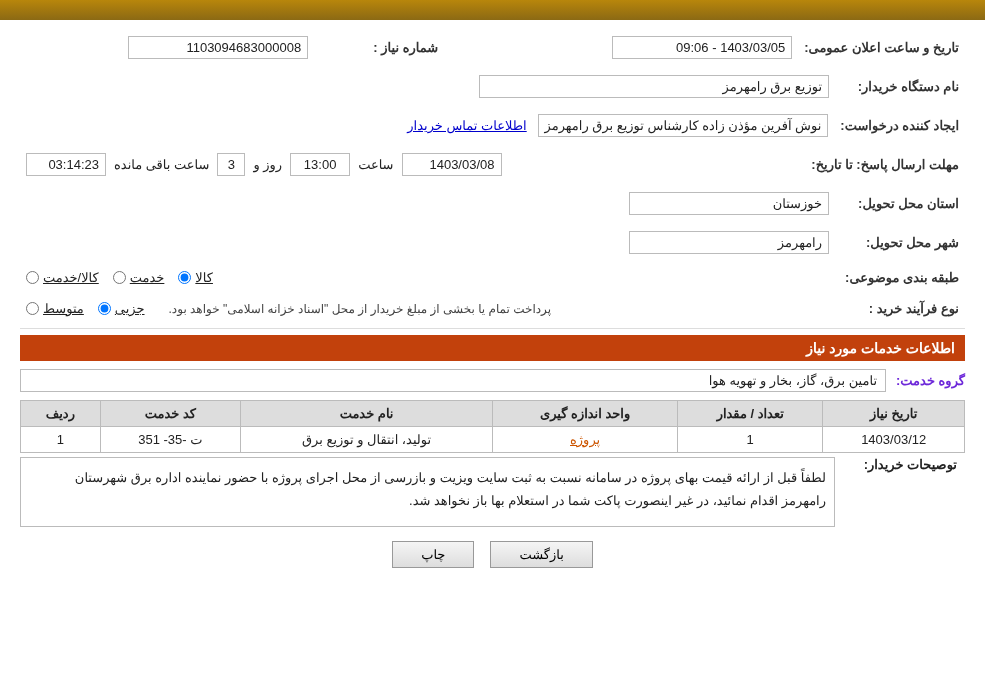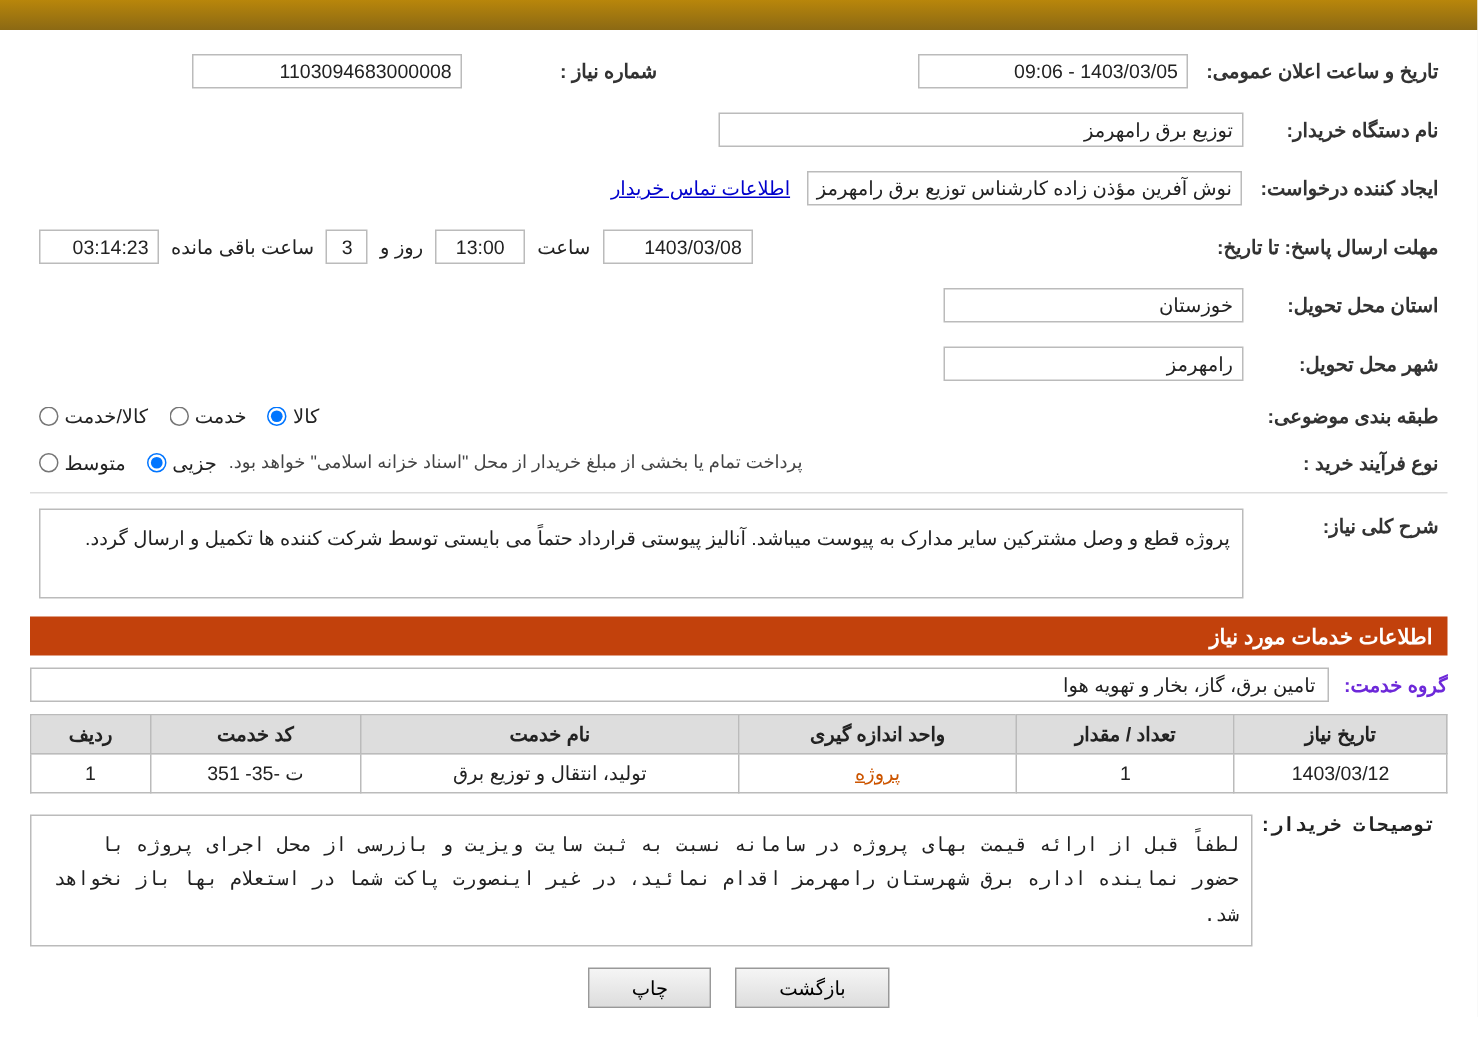--- a/index.html
+++ b/index.html
@@ -84,20 +84,21 @@
       display: flex;
       gap: 14px;
       flex-direction: row-reverse;
       align-items: center;
     }
     .radio-item {
       display: flex;
       align-items: center;
       gap: 4px;
       flex-direction: row-reverse;
+      text-decoration: underline;
     }
     .radio-item input[type="radio"] {
       margin: 0;
     }
     .description-box {
       border: 1px solid #bbb;
       background: #fff;
       padding: 8px;
       min-height: 60px;
       text-align: right;
@@ -295,50 +296,40 @@
         </td>
       </tr>
     </tbody>
       </table>
 
     <table class="info-table">
       <tbody>
           <tr>
         <td style="width:130px" class="label-cell">نوع فرآیند خرید :</td>
         <td>
-          <div style="display:flex;gap:8px;flex-direction:row-reverse;">
+          <div style="display:flex;align-items:center;gap:24px;flex-direction:row-reverse;">
             <div class="radio-group">
               <div class="radio-item">
                 <input type="radio" name="noe" style="">
                 <span>متوسط</span>
               </div>
               <div class="radio-item">
                 <input type="radio" name="noe" checked="" style="">
                 <span>جزیی</span>
               </div>
             </div>
             <span style="color:#444;font-size:12px;">پرداخت تمام یا بخشی از مبلغ خریدار از محل "اسناد خزانه اسلامی" خواهد بود.</span>
           </div>
         </td>
       </tr>
     </tbody>
       </table>
 
     <div class="section-divider"></div>
 
-    <table class="info-table">
-      <tbody>
-          <tr>
-        <td style="width:130px;vertical-align:top;padding-top:8px;" class="label-cell">شرح کلی نیاز:</td>
-        <td>
-          <div class="description-box">پروژه قطع و وصل مشترکین سایر مدارک به پیوست میباشد. آنالیز پیوستی قرارداد حتماً می بایستی توسط شرکت کننده ها تکمیل و ارسال گردد.</div>
-        </td>
-      </tr>
-    </tbody>
-      </table>
 
     <div class="section-header">اطلاعات خدمات مورد نیاز</div>
 
     <div class="service-row">
       <span class="service-label">گروه خدمت:</span>
       <span class="service-value-box">تامین برق، گاز، بخار و تهویه هوا</span>
     </div>
 
     <table class="services-table">
       <thead>
@@ -356,21 +347,21 @@
             <td>1403/03/12</td>
             <td>1</td>
             <td><span style="color:#cc5500;text-decoration:underline;">پروژه</span></td>
             <td>تولید، انتقال و توزیع برق</td>
             <td>ت -35- 351</td>
             <td>1</td>
           </tr>
         </tbody>
     </table>
 
-    <div class="buyer-row" style="margin-top:10px;font-family:Liberation Mono, monospace;">
+    <div class="buyer-row" style="">
       <div class="buyer-label">توصیحات خریدار:</div>
       <div class="buyer-notes" style="flex:1;">لطفاً قبل از ارائه قیمت بهای پروژه در سامانه نسبت به ثبت سایت ویزیت و بازرسی از محل اجرای پروژه با حضور نماینده اداره برق شهرستان رامهرمز اقدام نمائید، در غیر اینصورت پاکت شما در استعلام بها باز نخواهد شد.</div>
     </div>
 
     <div class="bottom-buttons">
       <button class="btn">چاپ</button>
       <button class="btn">بازگشت</button>
     </div>
 
   </div>

